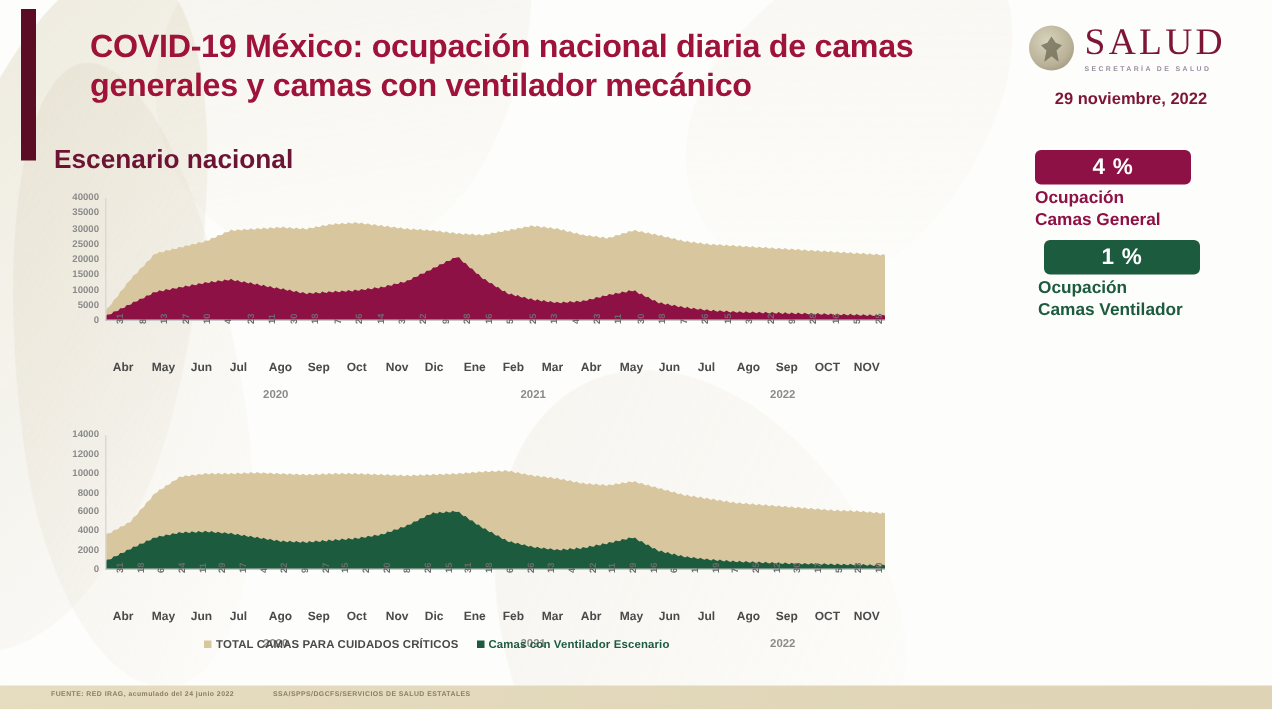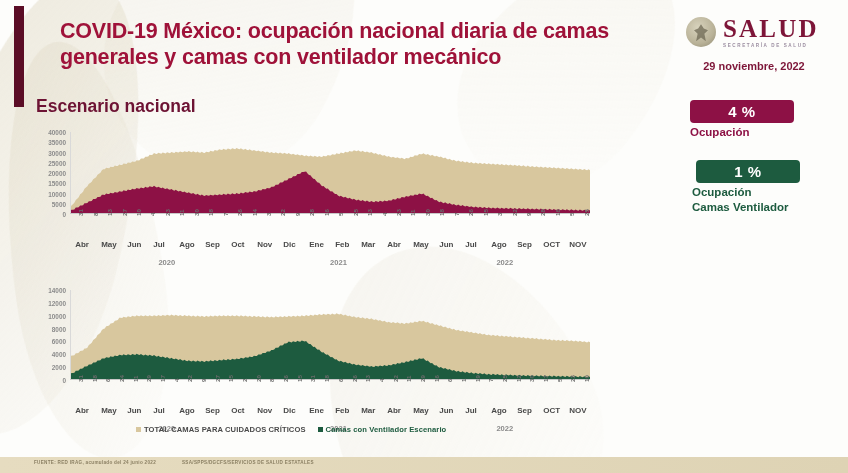--- a/index.html
+++ b/index.html
@@ -43,21 +43,21 @@
   #right-panel{position:absolute;left:660px;top:0;width:188px;height:473px;}
   #salud-row{position:absolute;left:26px;top:16px;display:flex;align-items:center;gap:7px;}
   #eagle{width:30px;height:30px;border-radius:50%;
      background:radial-gradient(circle at 40% 35%,#d8d3bd,#b9b298 60%,#8d876f 100%);
      position:relative;}
   #eagle:after{content:"";position:absolute;left:8px;top:7px;width:14px;height:17px;
      background:#6e6854;clip-path:polygon(50% 0%,70% 25%,100% 35%,74% 55%,85% 100%,50% 78%,15% 100%,26% 55%,0% 35%,30% 25%);
      opacity:.75;}
   #salud-txt{line-height:1;}
   #salud-word{color:#7d1538;font-family:"Liberation Serif",serif;font-size:25px;
-     font-weight:bold;letter-spacing:2.2px;}
+     font-weight:normal;letter-spacing:2.2px;}
   #salud-sub{color:#9b8da0;font-size:4.6px;letter-spacing:1.6px;margin-top:3px;font-weight:bold;}
   #date{position:absolute;left:0;top:60px;width:188px;text-align:center;
      color:#7d1538;font-size:11px;font-weight:bold;}
 
   .badge{width:104px;height:23px;border-radius:4px;display:flex;align-items:center;
      justify-content:center;color:#ffffff;font-size:15px;font-weight:bold;letter-spacing:.5px;}
   #badge-gen{position:absolute;left:30px;top:100px;background:#8d1145;}
   #gen-cap{position:absolute;left:30px;top:125px;width:140px;color:#8d1145;
      font-size:11.5px;font-weight:bold;line-height:1.28;}
   #badge-vent{position:absolute;left:36px;top:160px;background:#1d5b3f;}
@@ -67,21 +67,21 @@
   
   .chart{position:absolute;}
   .plot{position:absolute;}
   .ylab{position:absolute;right:0;color:#8b8b8b;font-size:6.4px;
         transform:translateY(-50%);white-space:nowrap;text-align:right;font-weight:bold;}
   .yaxisline{position:absolute;left:0;top:0;width:1px;height:100%;background:#d9d9d9;}
   .xaxisline{position:absolute;left:0;bottom:0;width:100%;height:1px;background:#c9c9c9;}
   .xtick{position:absolute;top:2px;color:#6b6b6b;font-size:6.2px;font-weight:bold;
          transform-origin:left top;transform:rotate(-90deg);white-space:nowrap;}
   .mlab{position:absolute;color:#4a4a4a;font-size:8px;font-weight:bold;white-space:nowrap;}
-  .ylab-year{position:absolute;color:#8a8a8a;font-size:7.6px;font-weight:bold;}
+  .ylab-year{position:absolute;color:#8a8a8a;font-size:7.6px;font-weight:bold;margin-left:17px;}
   .legend{position:absolute;display:flex;align-items:center;gap:4px;white-space:nowrap;}
   .lgsq{width:5px;height:5px;display:inline-block;}
   .lgtxt{font-size:7.6px;font-weight:bold;letter-spacing:.1px;}
 
   
   #footer{position:absolute;left:0;bottom:0;width:848px;height:16px;
      background:linear-gradient(90deg,#e6dcc0,#ded3b4);}
   #footer-txt{position:absolute;left:34px;top:3px;color:#8a7f62;font-size:4.6px;
      letter-spacing:.3px;font-weight:bold;}
   #footer-txt2{position:absolute;left:182px;top:3px;color:#8a7f62;font-size:4.6px;
@@ -109,20 +109,21 @@
       <div id="salud-txt">
         <div id="salud-word">SALUD</div>
         <div id="salud-sub">SECRETARÍA DE SALUD</div>
       </div>
     </div>
     <div id="date">29 noviembre, 2022</div>
 
     <div class="badge" id="badge-gen">4 %</div>
     <div id="gen-cap">
       <div>Ocupación</div>
+      <div>Camas General</div>
     </div>
 
     <div class="badge" id="badge-vent">1 %</div>
     <div id="vent-cap">
       <div>Ocupación</div>
       <div>Camas Ventilador</div>
     </div>
 
   </div>
 

